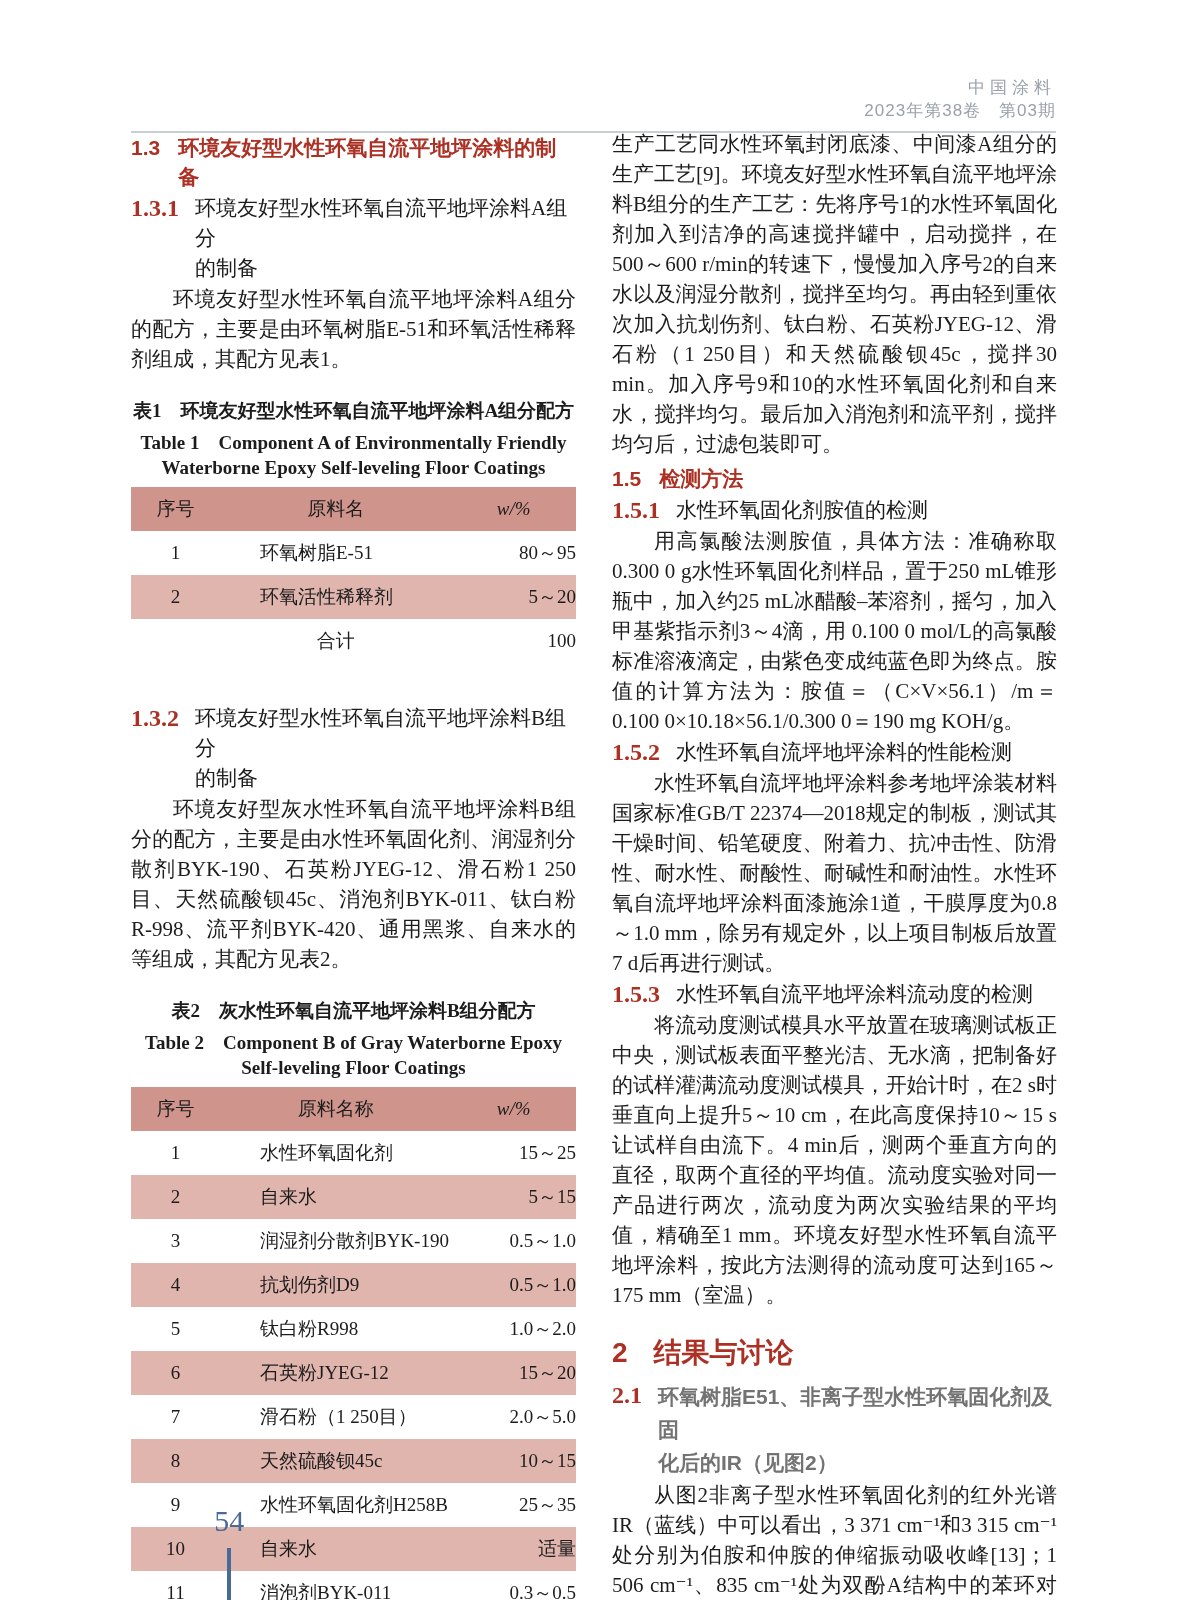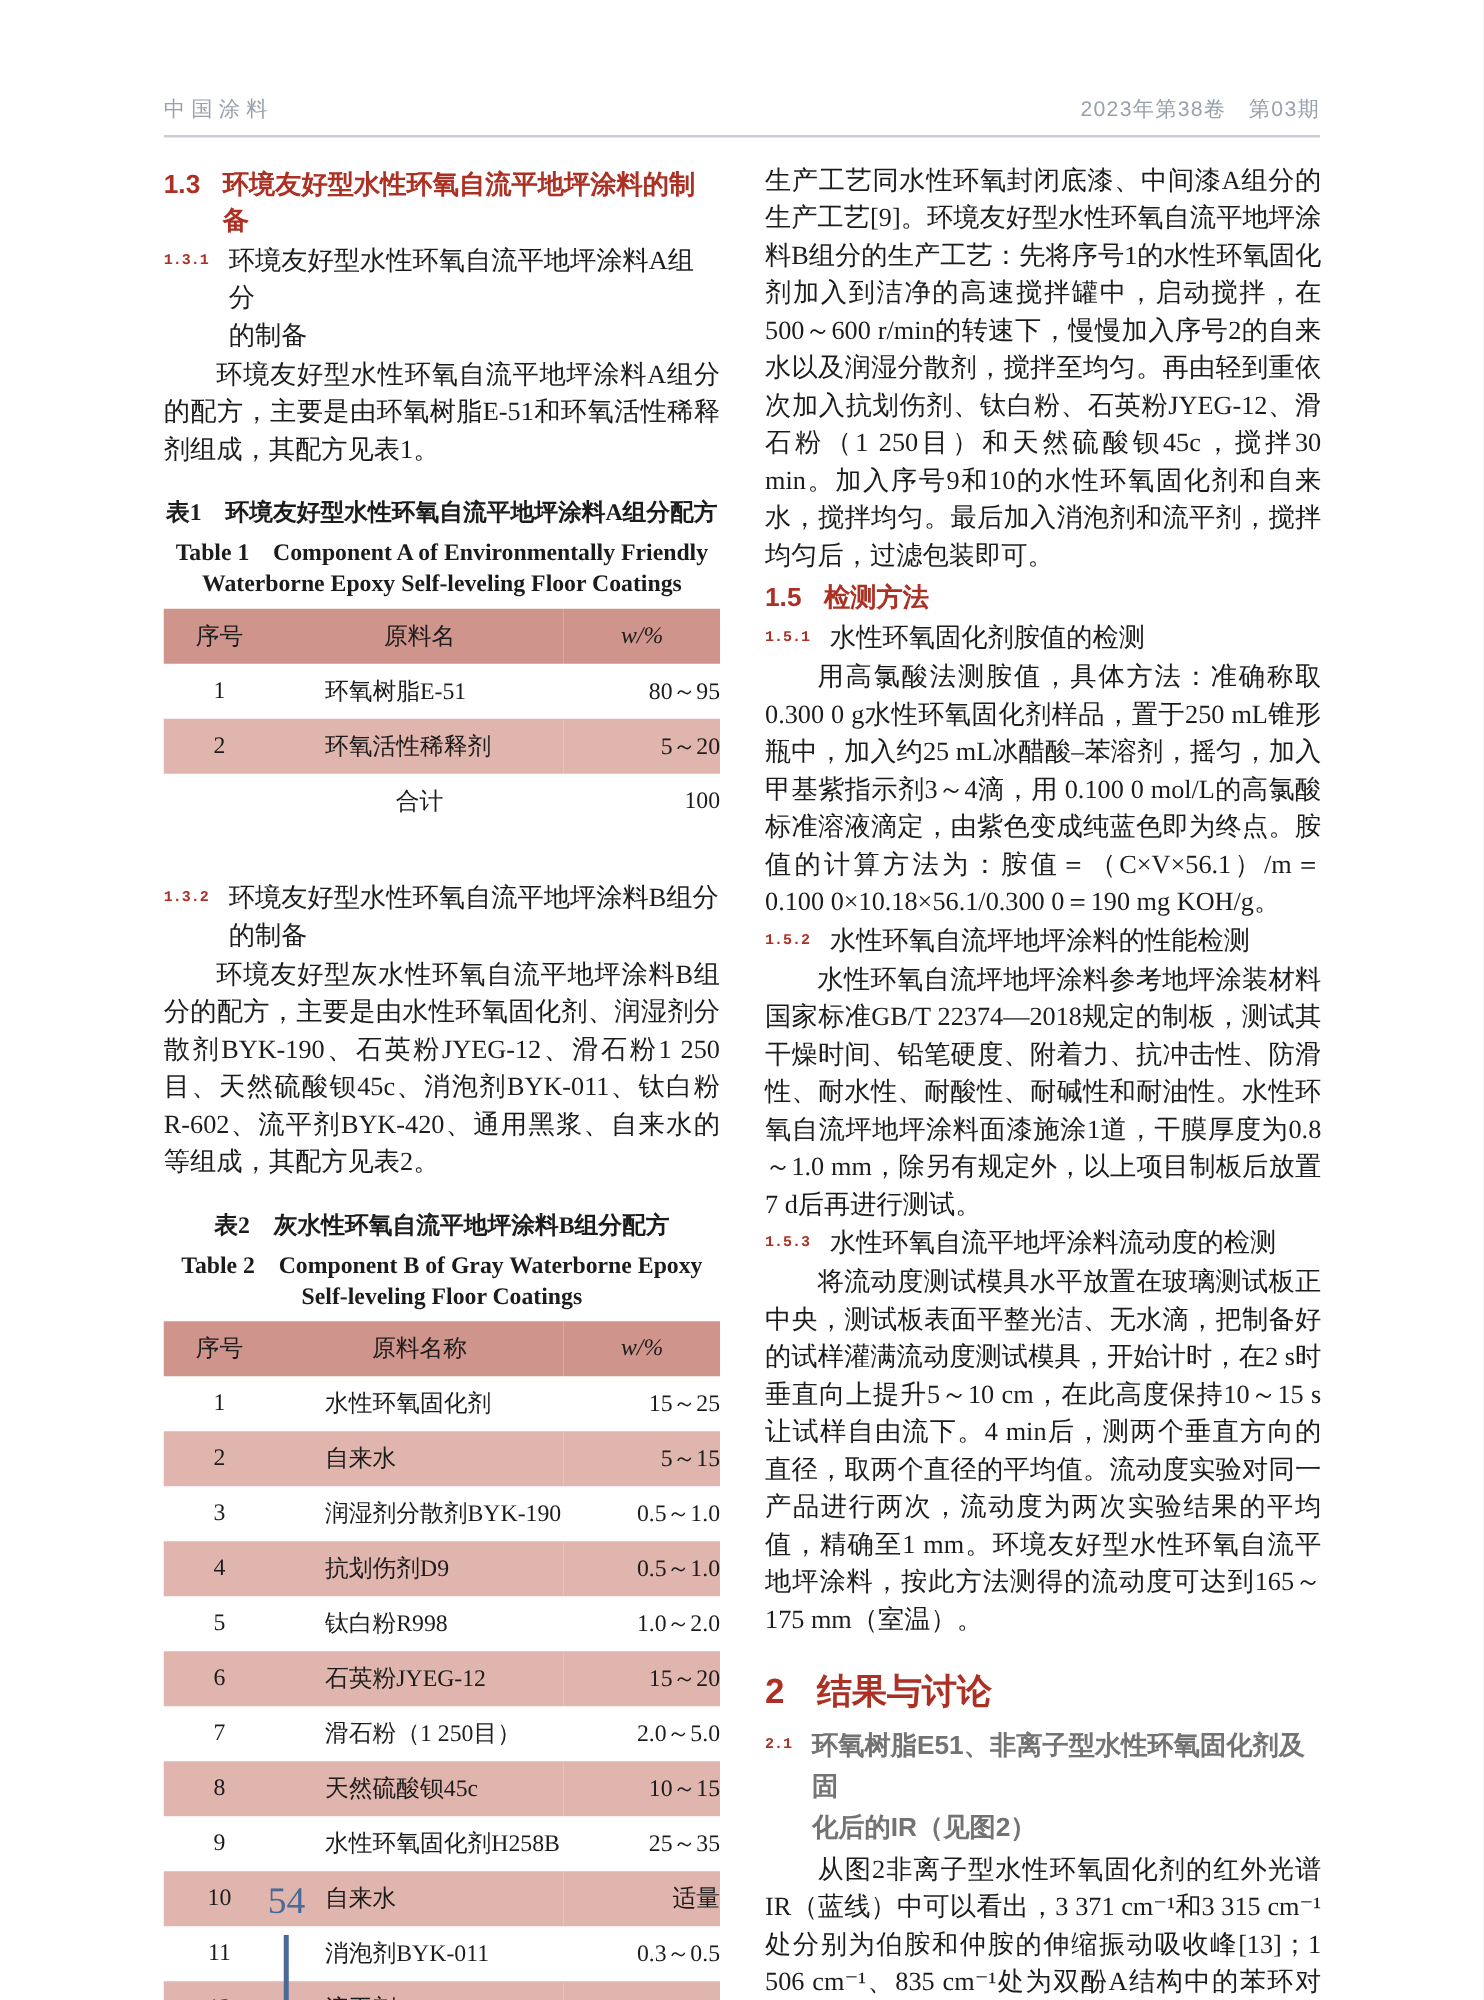--- a/index.html
+++ b/index.html
@@ -13,20 +13,21 @@
     overflow:hidden;
   }
   
   .page-header {
     position:absolute; top:76px; left:131px; right:131px;
     display:flex; justify-content:space-between; align-items:flex-end;
     color:#98a1ab; font-size:17px;
     padding-bottom:9px;
     border-bottom:2px solid #c9ced5;
     font-family:"Liberation Sans","DejaVu Sans",sans-serif;
+    flex-direction:column;
   }
   .journal-name { letter-spacing:5px; }
   .issue-info  { letter-spacing:1px; }
 
   
   .columns {
     position:absolute; top:128px; left:131px; width:926px;
     display:flex; gap:36px;
   }
   .col { width:445px; }
@@ -45,22 +46,22 @@
     font-family:"Liberation Sans","DejaVu Sans",sans-serif;
     font-weight:bold; color:#ac3023;
     font-size:21px; line-height:29px;
   }
   .h3 {
     display:flex; gap:16px;
     margin:1px 0;
     font-size:21px; line-height:30px;
   }
   .h3 .h3num {
-    font-family:Liberation Mono, monospace;
-    font-weight:bold; color:#ac3023; font-size:12px;
+    font-family:Liberation Serif, serif;
+    font-weight:bold; color:#ac3023; font-size:24px;
   }
   .h3 .h3body { flex:1; }
   .h3.red .h3body { 
     font-family:"Liberation Sans","DejaVu Sans",sans-serif;
     font-weight:bold; color:#737373; line-height:33px;
   }
   .h1 {
     display:flex; align-items:baseline; gap:26px;
     margin:24px 0 8px;
     font-family:"Liberation Sans","DejaVu Sans",sans-serif;
@@ -181,21 +182,21 @@
       </div>
 
       <div class="h3">
         <span class="h3num">1.3.2</span>
         <div class="h3body">
           <div>环境友好型水性环氧自流平地坪涂料B组分</div>
           <div>的制备</div>
         </div>
       </div>
 
-      <p class="body indent">环境友好型灰水性环氧自流平地坪涂料B组分的配方，主要是由水性环氧固化剂、润湿剂分散剂BYK-190、石英粉JYEG-12、滑石粉1 250目、天然硫酸钡45c、消泡剂BYK-011、钛白粉R-602、流平剂BYK-420、通用黑浆、自来水的等组成，其配方见表2。</p>
+      <p class="body indent">环境友好型灰水性环氧自流平地坪涂料B组分的配方，主要是由水性环氧固化剂、润湿剂分散剂BYK-190、石英粉JYEG-12、滑石粉1 250目、天然硫酸钡45c、消泡剂BYK-011、钛白粉R-998、流平剂BYK-420、通用黑浆、自来水的等组成，其配方见表2。</p>
 
       <div class="table-block">
         <div class="tbl-title">表2　灰水性环氧自流平地坪涂料B组分配方</div>
         <div class="tbl-title" style="margin-bottom:0;">Table 2　Component B of Gray Waterborne Epoxy</div>
         <div class="tbl-title">Self-leveling Floor Coatings</div>
         <table class="datatable">
           <colgroup>
               <col class="c1">
               <col class="c2">
               <col class="c3">

